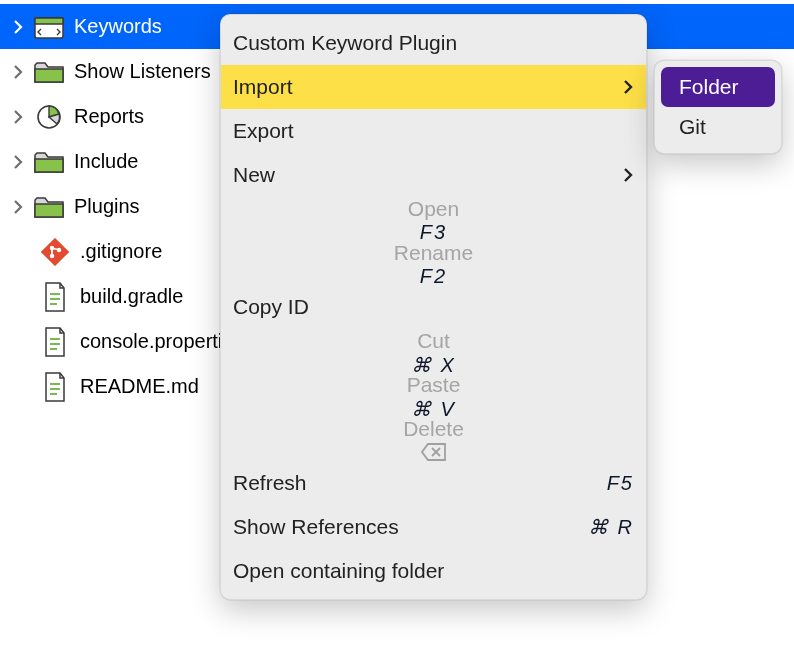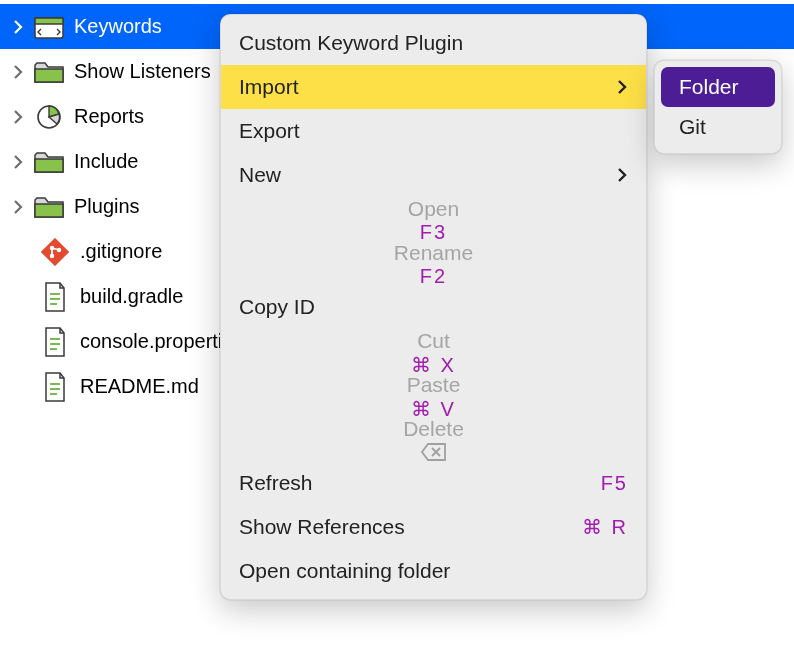--- a/index.html
+++ b/index.html
@@ -54,29 +54,29 @@
       background: #ececec;
       border: 1px solid rgba(0,0,0,0.08);
       border-radius: 10px;
       box-shadow: 0 10px 30px rgba(0,0,0,0.22), 0 0 0 0.5px rgba(0,0,0,0.1);
       padding: 6px 0;
     }
     .menu-item {
       display: flex;
       align-items: center;
       height: 44px;
-      padding: 0 18px;
+      padding: 0 12px;
       font-size: 21px;
       color: #222;
       position: relative;
     }
     .menu-item.hover { background: #fde047; }
     .menu-item.disabled { color: #a5a5a5; flex-direction: column; }
     .menu-label { flex: 1; }
-    .menu-shortcut { color: #a21caf; font-size: 20px; letter-spacing: 2px; }
+    .menu-shortcut { color: #0f172a; font-size: 20px; letter-spacing: 2px; font-style: italic; }
     .menu-arrow { font-size: 19px; color: #222; }
 
     .submenu {
       position: absolute;
       left: 654px;
       top: 60px;
       width: 128px;
       background: #ececec;
       border: 1px solid rgba(0,0,0,0.08);
       border-radius: 10px;

